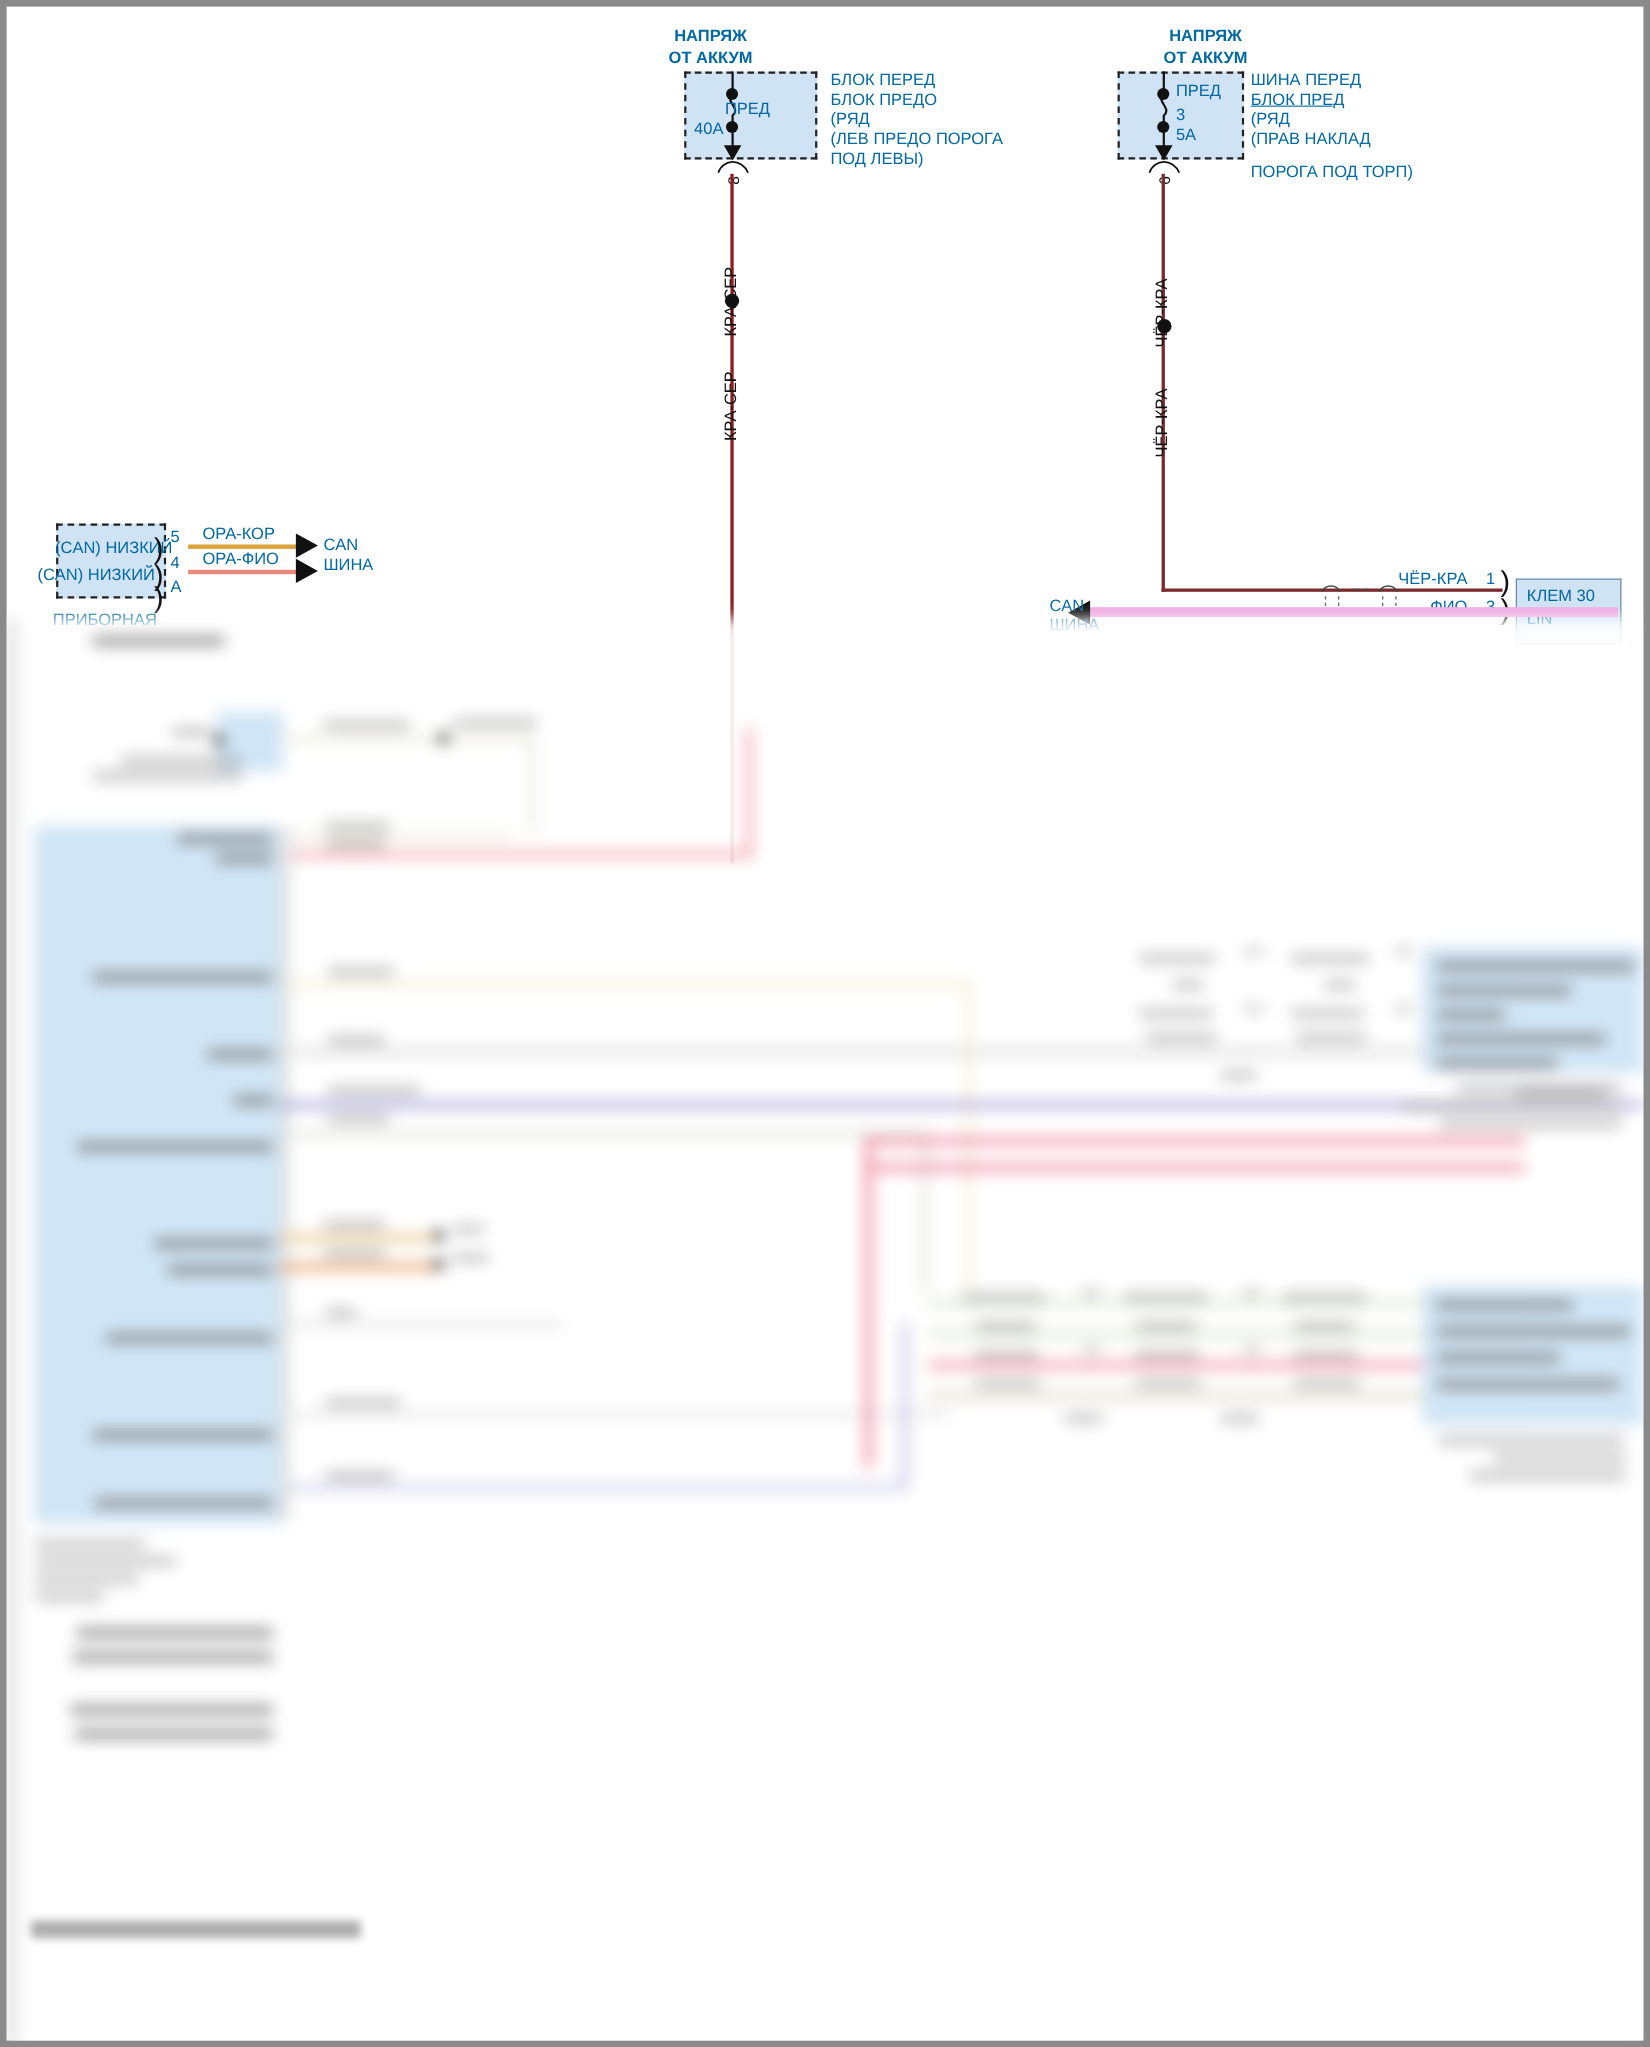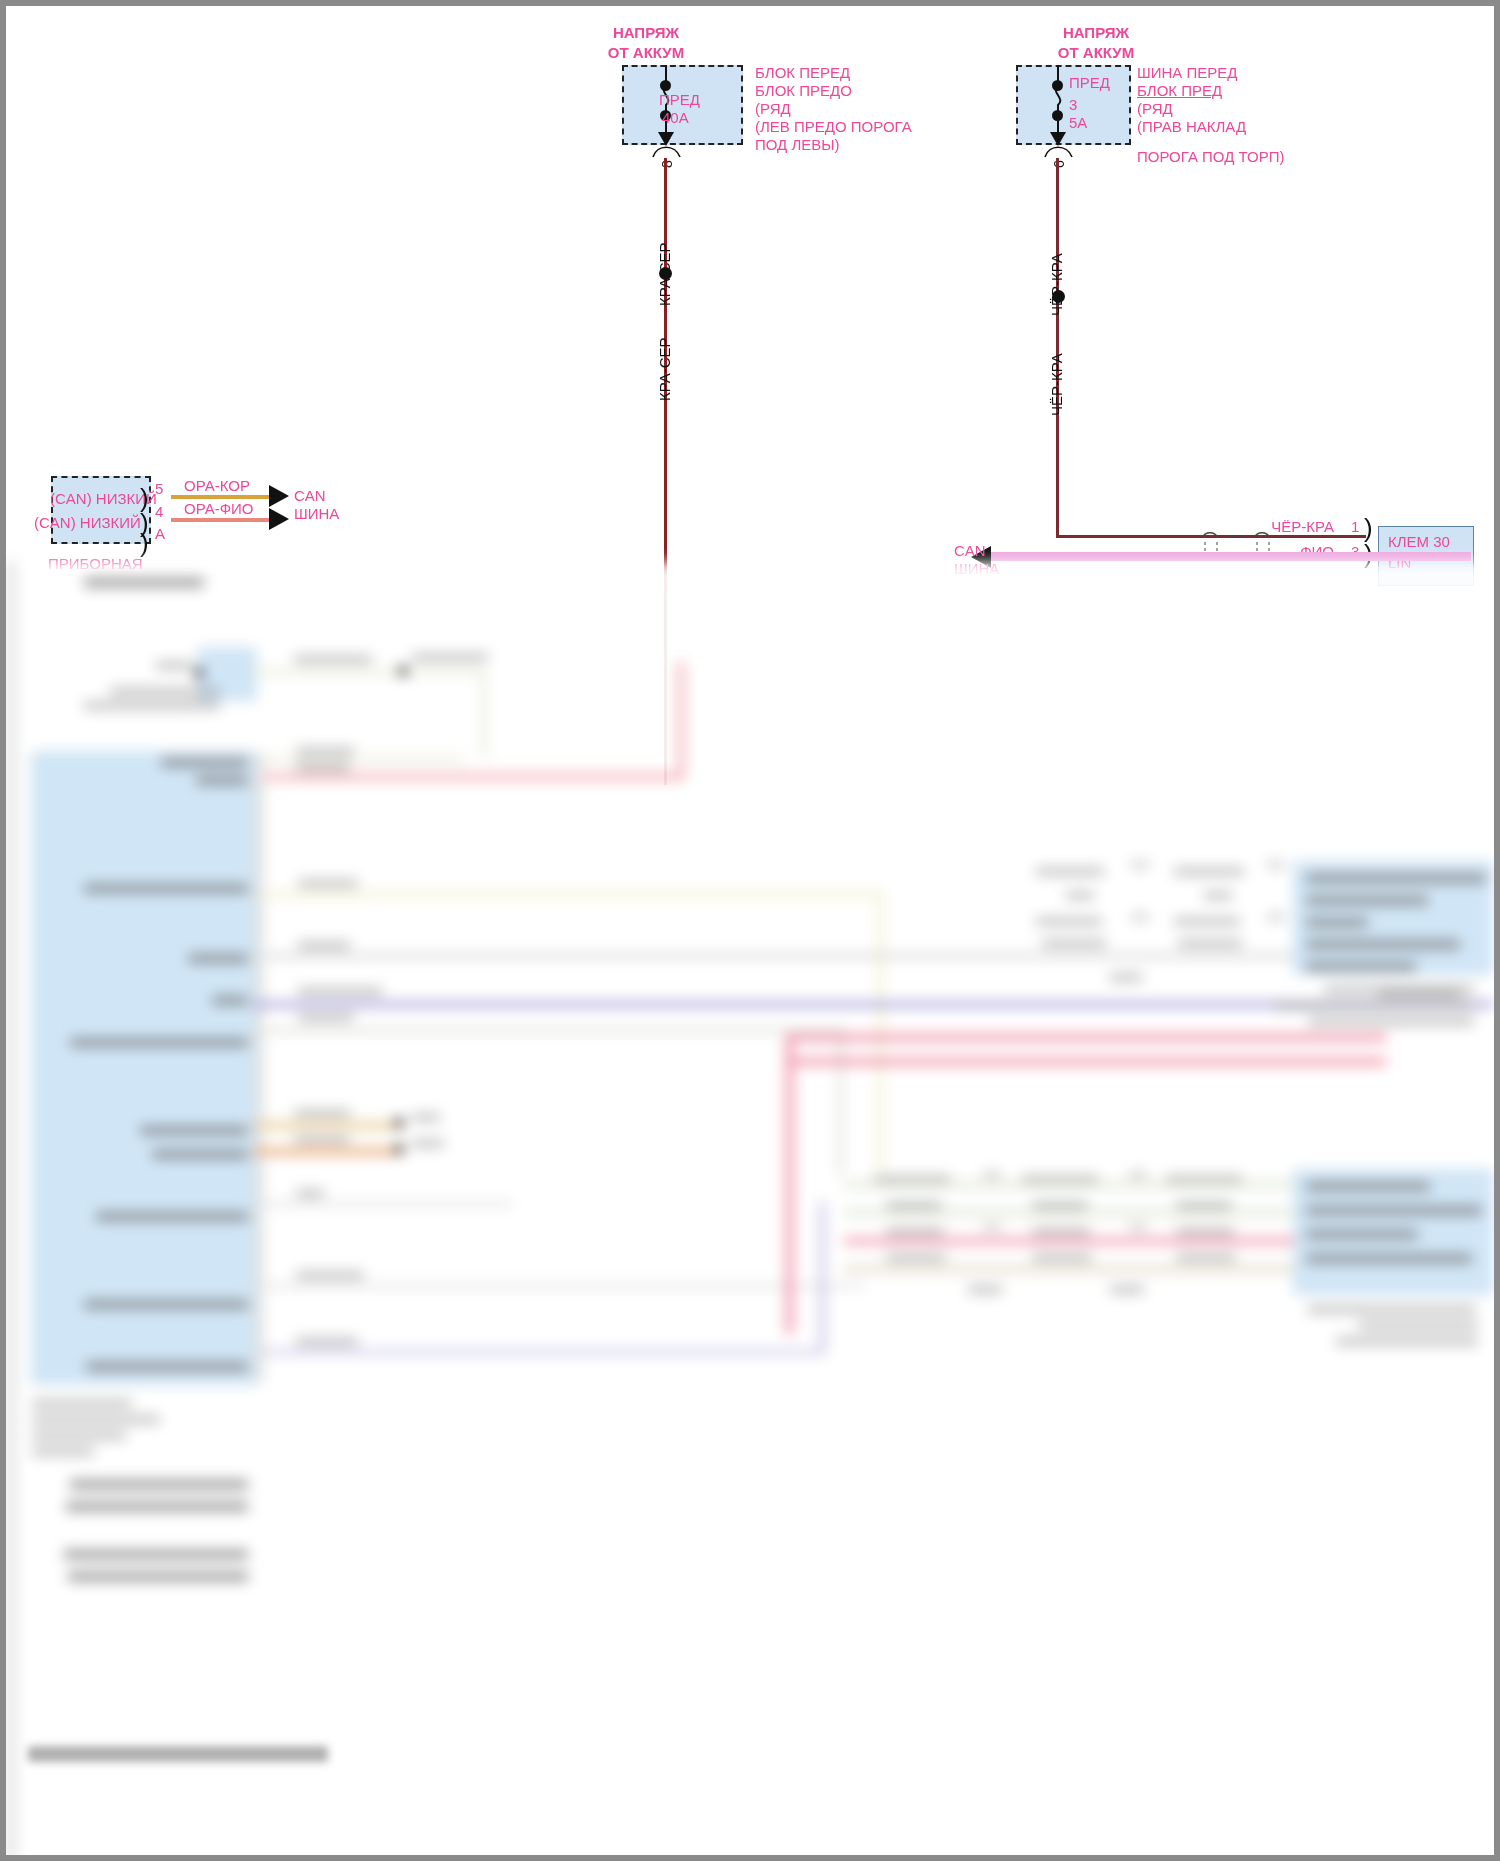--- a/index.html
+++ b/index.html
@@ -9,21 +9,21 @@
   #page{
     position:relative;
     width:1500px;height:1861px;
     background:#ffffff;
     overflow:hidden;
     box-sizing:border-box;
     border:6px solid #8a8a8a;
   }
 
   
-  .lbl{position:absolute;white-space:pre;color:#ec4899;font-size:15px;line-height:17px;}
+  .lbl{position:absolute;white-space:pre;color:#0369a1;font-size:15px;line-height:17px;}
   .lbl.c{text-align:center;}
   .lbl.r{text-align:right;}
   .vlbl{position:absolute;white-space:nowrap;color:#111;font-size:15px;
         transform-origin:0 0;transform:rotate(-90deg);}
   .wire{position:absolute;background:#8c1f22;}
   .wire.v{width:3px;}
   .dot{position:absolute;width:13px;height:13px;border-radius:50%;background:#111;}
 
   
   .fusebox{position:absolute;background:#cfe3f5;border:2px dashed #222;box-sizing:border-box;}
@@ -95,21 +95,21 @@
 
   <div class="vlbl" style="left:653px;top:162px;font-size:14px;">8</div>
 
   <div class="lbl" style="left:749px;top:58px;">БЛОК ПЕРЕД</div>
   <div class="lbl" style="left:749px;top:76px;">БЛОК ПРЕДО</div>
   <div class="lbl" style="left:749px;top:94px;">(РЯД</div>
   <div class="lbl" style="left:749px;top:112px;">(ЛЕВ ПРЕДО ПОРОГА</div>
   <div class="lbl" style="left:749px;top:130px;">ПОД ЛЕВЫ)</div>
 
   <div class="lbl c" style="left:653px;top:85px;width:70px;text-align:left;">ПРЕД</div>
-  <div class="lbl c" style="left:656px;top:103px;width:70px;text-align:left;">40А</div>
+  <div class="lbl c" style="left:625px;top:103px;width:70px;text-align:left;">40А</div>
 
   <div class="wire v" style="left:658px;top:152px;height:627px;"></div>
   <div class="dot" style="left:653px;top:261px;"></div>
 
   <div class="vlbl" style="left:650px;top:300px;">КРА-СЕР</div>
   <div class="vlbl" style="left:650px;top:395px;">КРА-СЕР</div>
 
   <div class="lbl c" style="left:1010px;top:18px;width:160px;font-weight:bold;">НАПРЯЖ</div>
   <div class="lbl c" style="left:1010px;top:38px;width:160px;font-weight:bold;">ОТ АККУМ</div>
 

